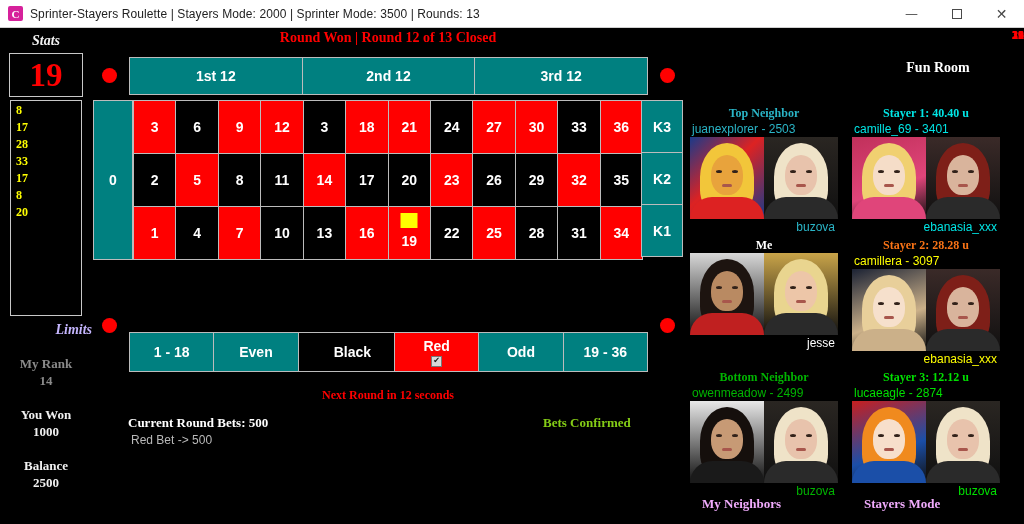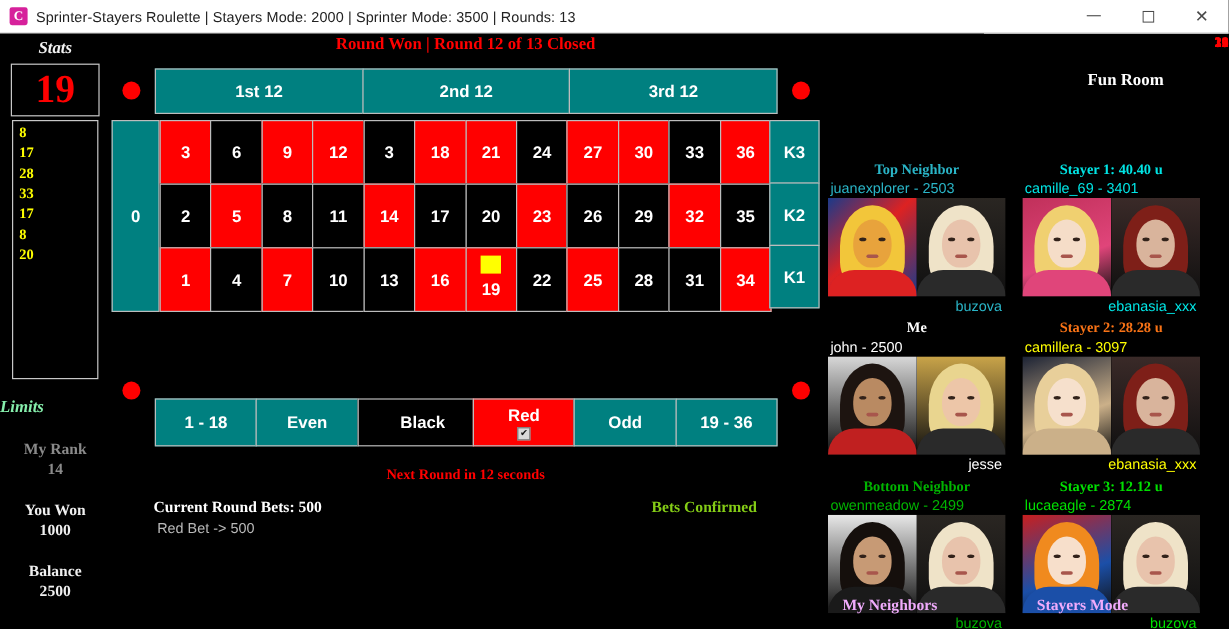--- a/index.html
+++ b/index.html
@@ -46,22 +46,22 @@
   }
   .last-num{font:bold 33px "Liberation Serif",serif;color:#ff0000;line-height:1;}
   .hist-box{
     margin:3px auto 0;width:72px;height:216px;border:1px solid #c8c8c8;
     background:#000;padding-top:2px;box-sizing:border-box;
   }
   .hist-row{height:17px;line-height:17px;font:bold 12px "Liberation Serif",serif;}
   .hist-row.left{text-align:left;padding-left:5px;color:#ffff00;}
   .hist-row.right{text-align:right;padding-right:6px;color:#ff0000;}
   .limits-title{
-    text-align:left;font:italic bold 14px "Liberation Serif",serif;
-    color:#86efac;margin-top:16px;
+    text-align:right;font:italic bold 14px "Liberation Serif",serif;
+    color:#c4b5fd;margin-top:6px;
   }
   .info-block{text-align:center;margin-top:17px;}
   .info-lbl{font:bold 13px "Liberation Serif",serif;color:#8a8a8a;line-height:17px;}
   .info-val{font:bold 13px "Liberation Serif",serif;color:#8a8a8a;line-height:17px;}
   .info-block.bright .info-lbl,.info-block.bright .info-val{color:#f0f0f0;}
 
   
   .round-status{
     position:absolute;left:92px;top:2px;width:592px;text-align:center;
     font:bold 14px "Liberation Serif",serif;color:#ff0000;
@@ -136,21 +136,21 @@
   .bets-confirmed{position:absolute;left:543px;top:387px;font:bold 13px "Liberation Serif",serif;color:#84cc16;}
 
   
   .right{position:absolute;left:690px;top:0;width:334px;height:496px;}
   .fun-room-title{
     position:absolute;left:168px;top:32px;width:160px;text-align:center;
     font:bold 14px "Liberation Serif",serif;color:#ffffff;
   }
   .panel{position:absolute;width:148px;}
   .panel .hdr{
-    text-align:center;font:bold 12px "Liberation Serif",serif;line-height:15px;margin-top:28px;
+    text-align:center;font:bold 12px "Liberation Serif",serif;line-height:15px;
   }
   .panel .sub{font:12px "Liberation Sans",sans-serif;line-height:16px;padding-left:2px;}
   .panel .photos{width:148px;height:82px;display:flex;}
   .ph{width:74px;height:82px;position:relative;overflow:hidden;}
   .panel .foot{text-align:right;font:12px "Liberation Sans",sans-serif;line-height:16px;padding-right:3px;}
   .panel-caption{
     position:absolute;width:148px;text-align:left;
     font:bold 13px "Liberation Serif",serif;color:#f0abfc;
   }
 
@@ -434,21 +434,20 @@
                 <div style="position: absolute; left: 42px; top: 33px; width: 6px; height: 3px; border-radius: 50%; background: rgb(50, 34, 26);"></div>
                 <div style="position: absolute; left: 32px; top: 47px; width: 10px; height: 3px; border-radius: 3px; background: rgb(168, 86, 76);"></div>
                 <div class="body" style="height: 22px; background: rgb(42, 42, 42); border-radius: 30px 30px 0px 0px;"></div>
               </div>
             </div>
           </div>
           <div class="foot" style="color: rgb(0, 229, 229);">ebanasia_xxx</div>
         </div>
         <div class="panel" style="left: 0px; top: 210px;">
           <div class="hdr" style="color: rgb(255, 255, 255);">Me</div>
-          <div class="sub" style="color: rgb(255, 255, 255);">john - 2500</div>
           <div class="photos">
             <div class="ph">
               <div class="av" style="background: linear-gradient(rgb(216, 216, 216) 0%, rgb(16, 16, 16) 100%);">
                 <div class="hair" style="left: 10px; top: 6px; width: 54px; height: 68px; background: rgb(29, 20, 16);"></div>
                 <div class="face" style="left: 21px; top: 18px; width: 32px; height: 40px; background: rgb(185, 138, 98);"></div>
                 <div style="position: absolute; left: 26px; top: 33px; width: 6px; height: 3px; border-radius: 50%; background: rgb(50, 34, 26);"></div>
                 <div style="position: absolute; left: 42px; top: 33px; width: 6px; height: 3px; border-radius: 50%; background: rgb(50, 34, 26);"></div>
                 <div style="position: absolute; left: 32px; top: 47px; width: 10px; height: 3px; border-radius: 3px; background: rgb(168, 86, 76);"></div>
                 <div class="body" style="height: 22px; background: rgb(192, 32, 32); border-radius: 30px 30px 0px 0px;"></div>
               </div>

